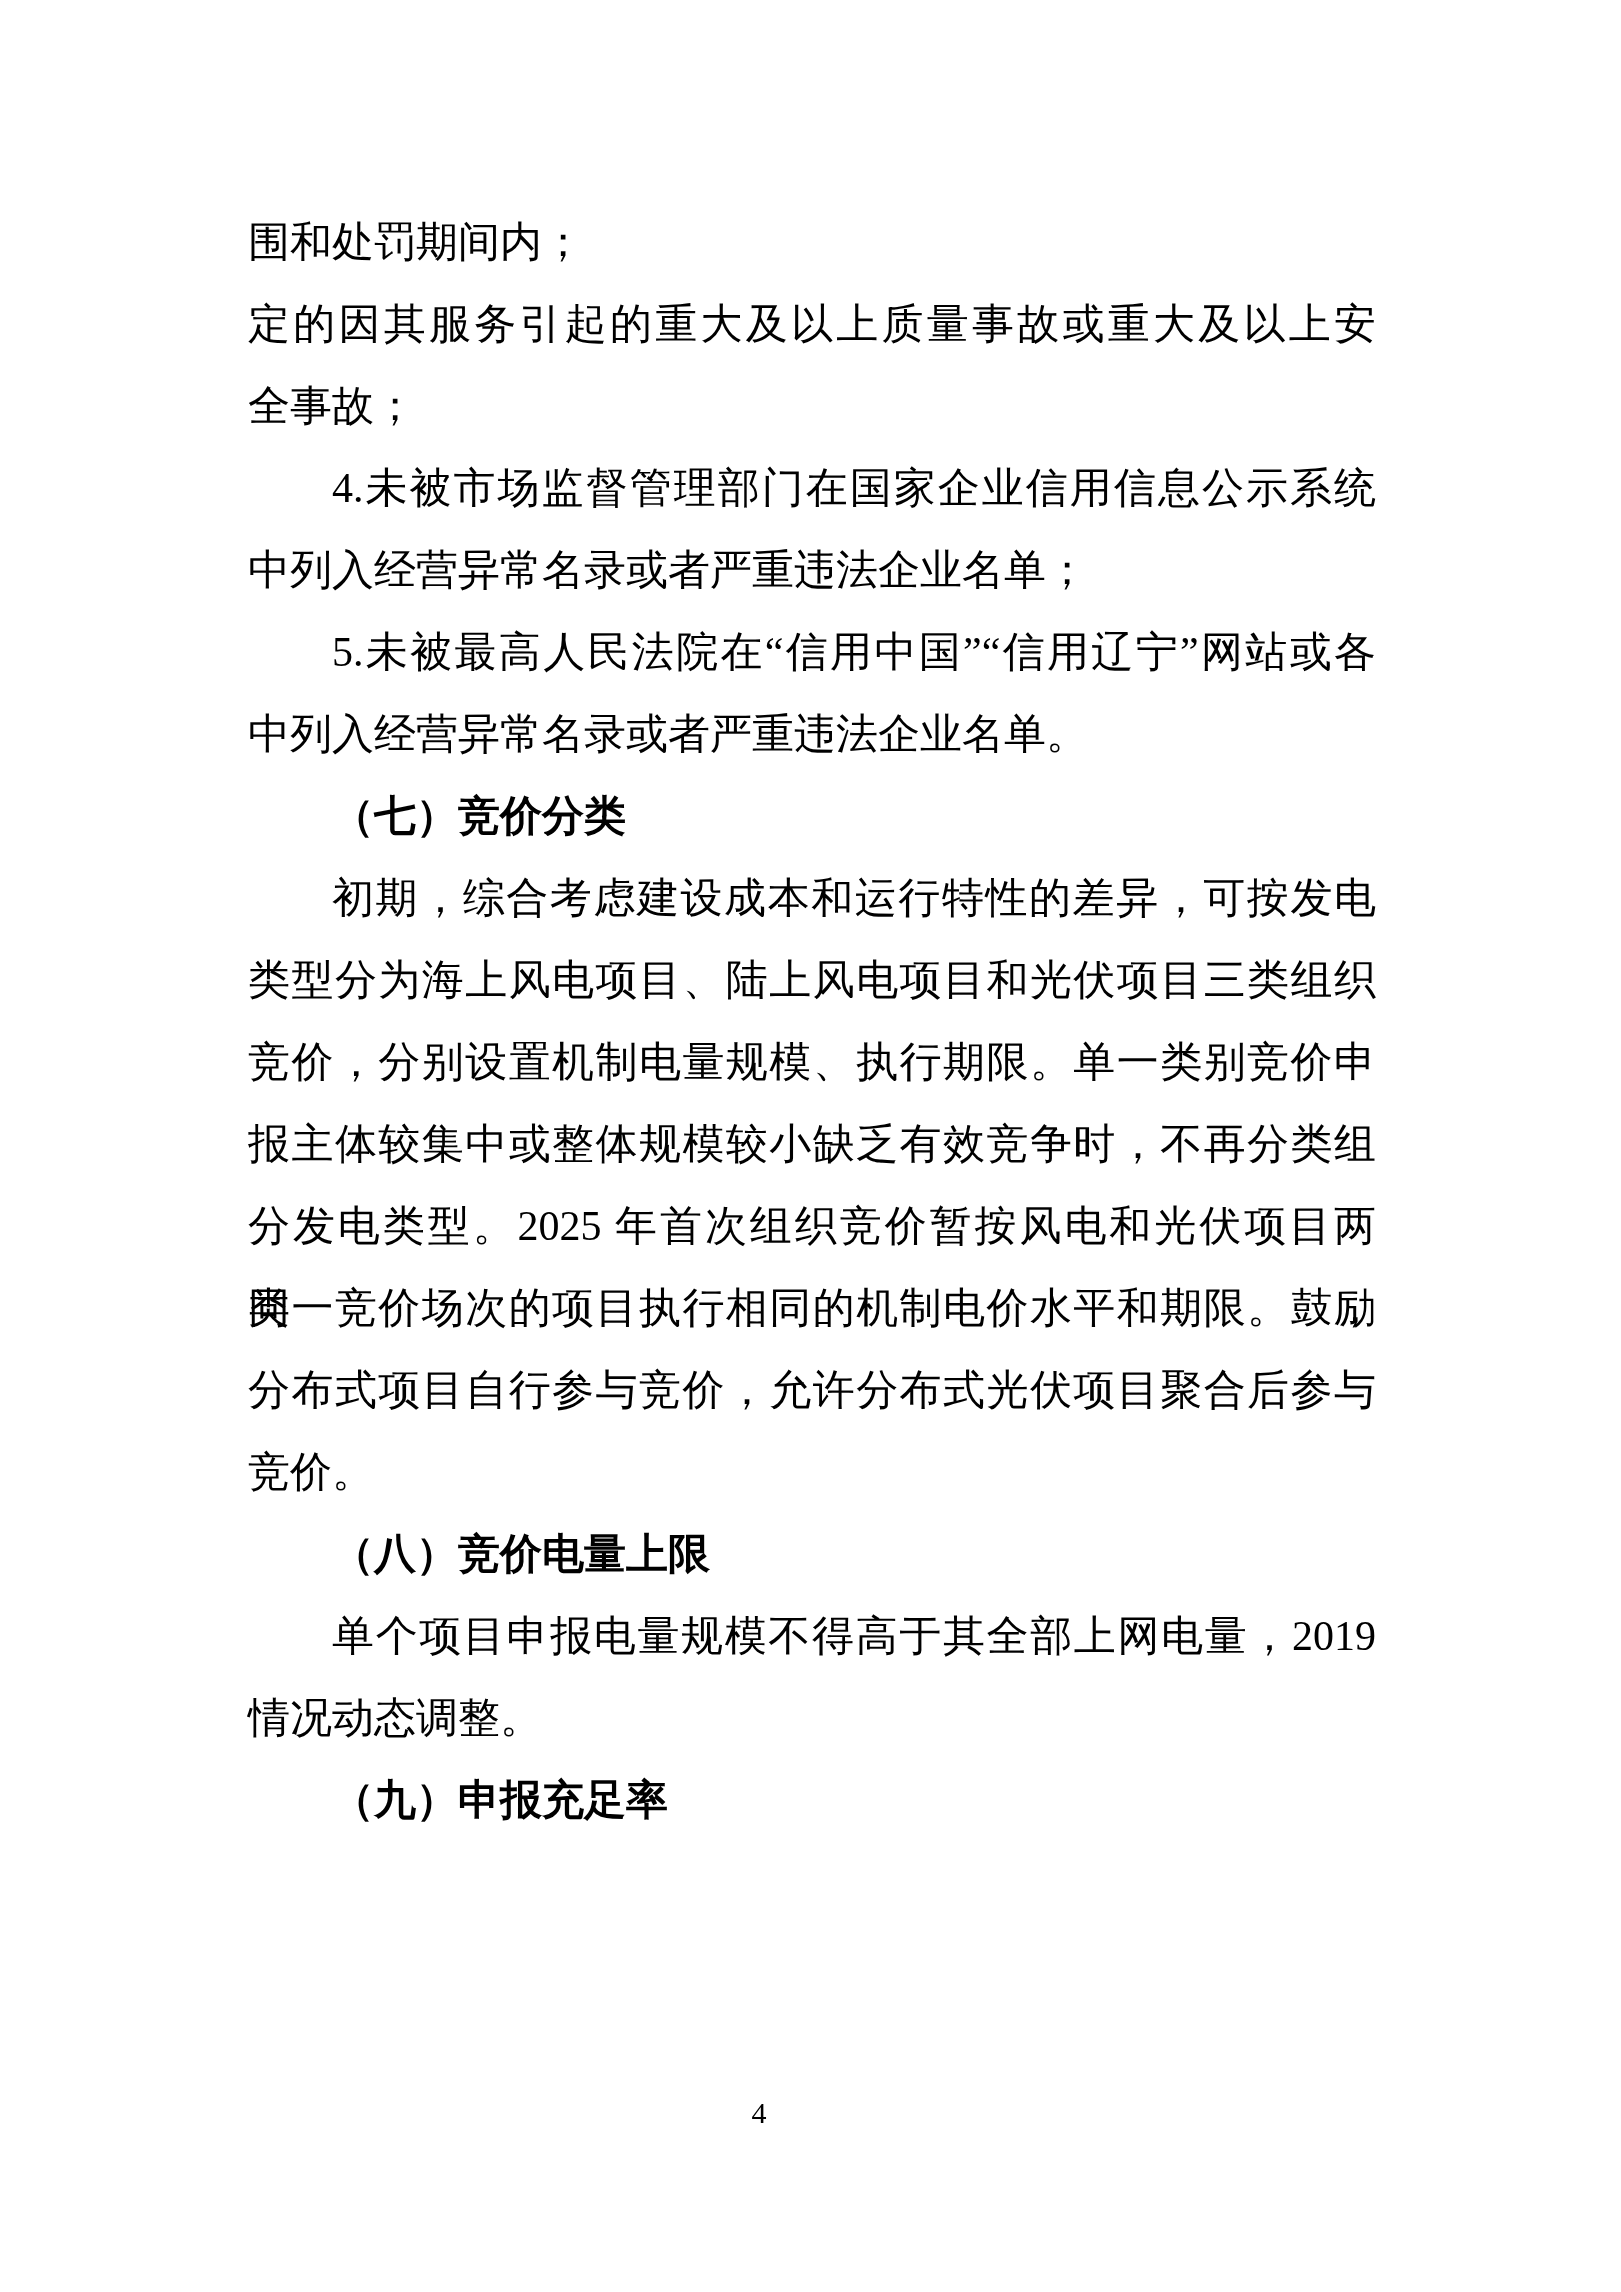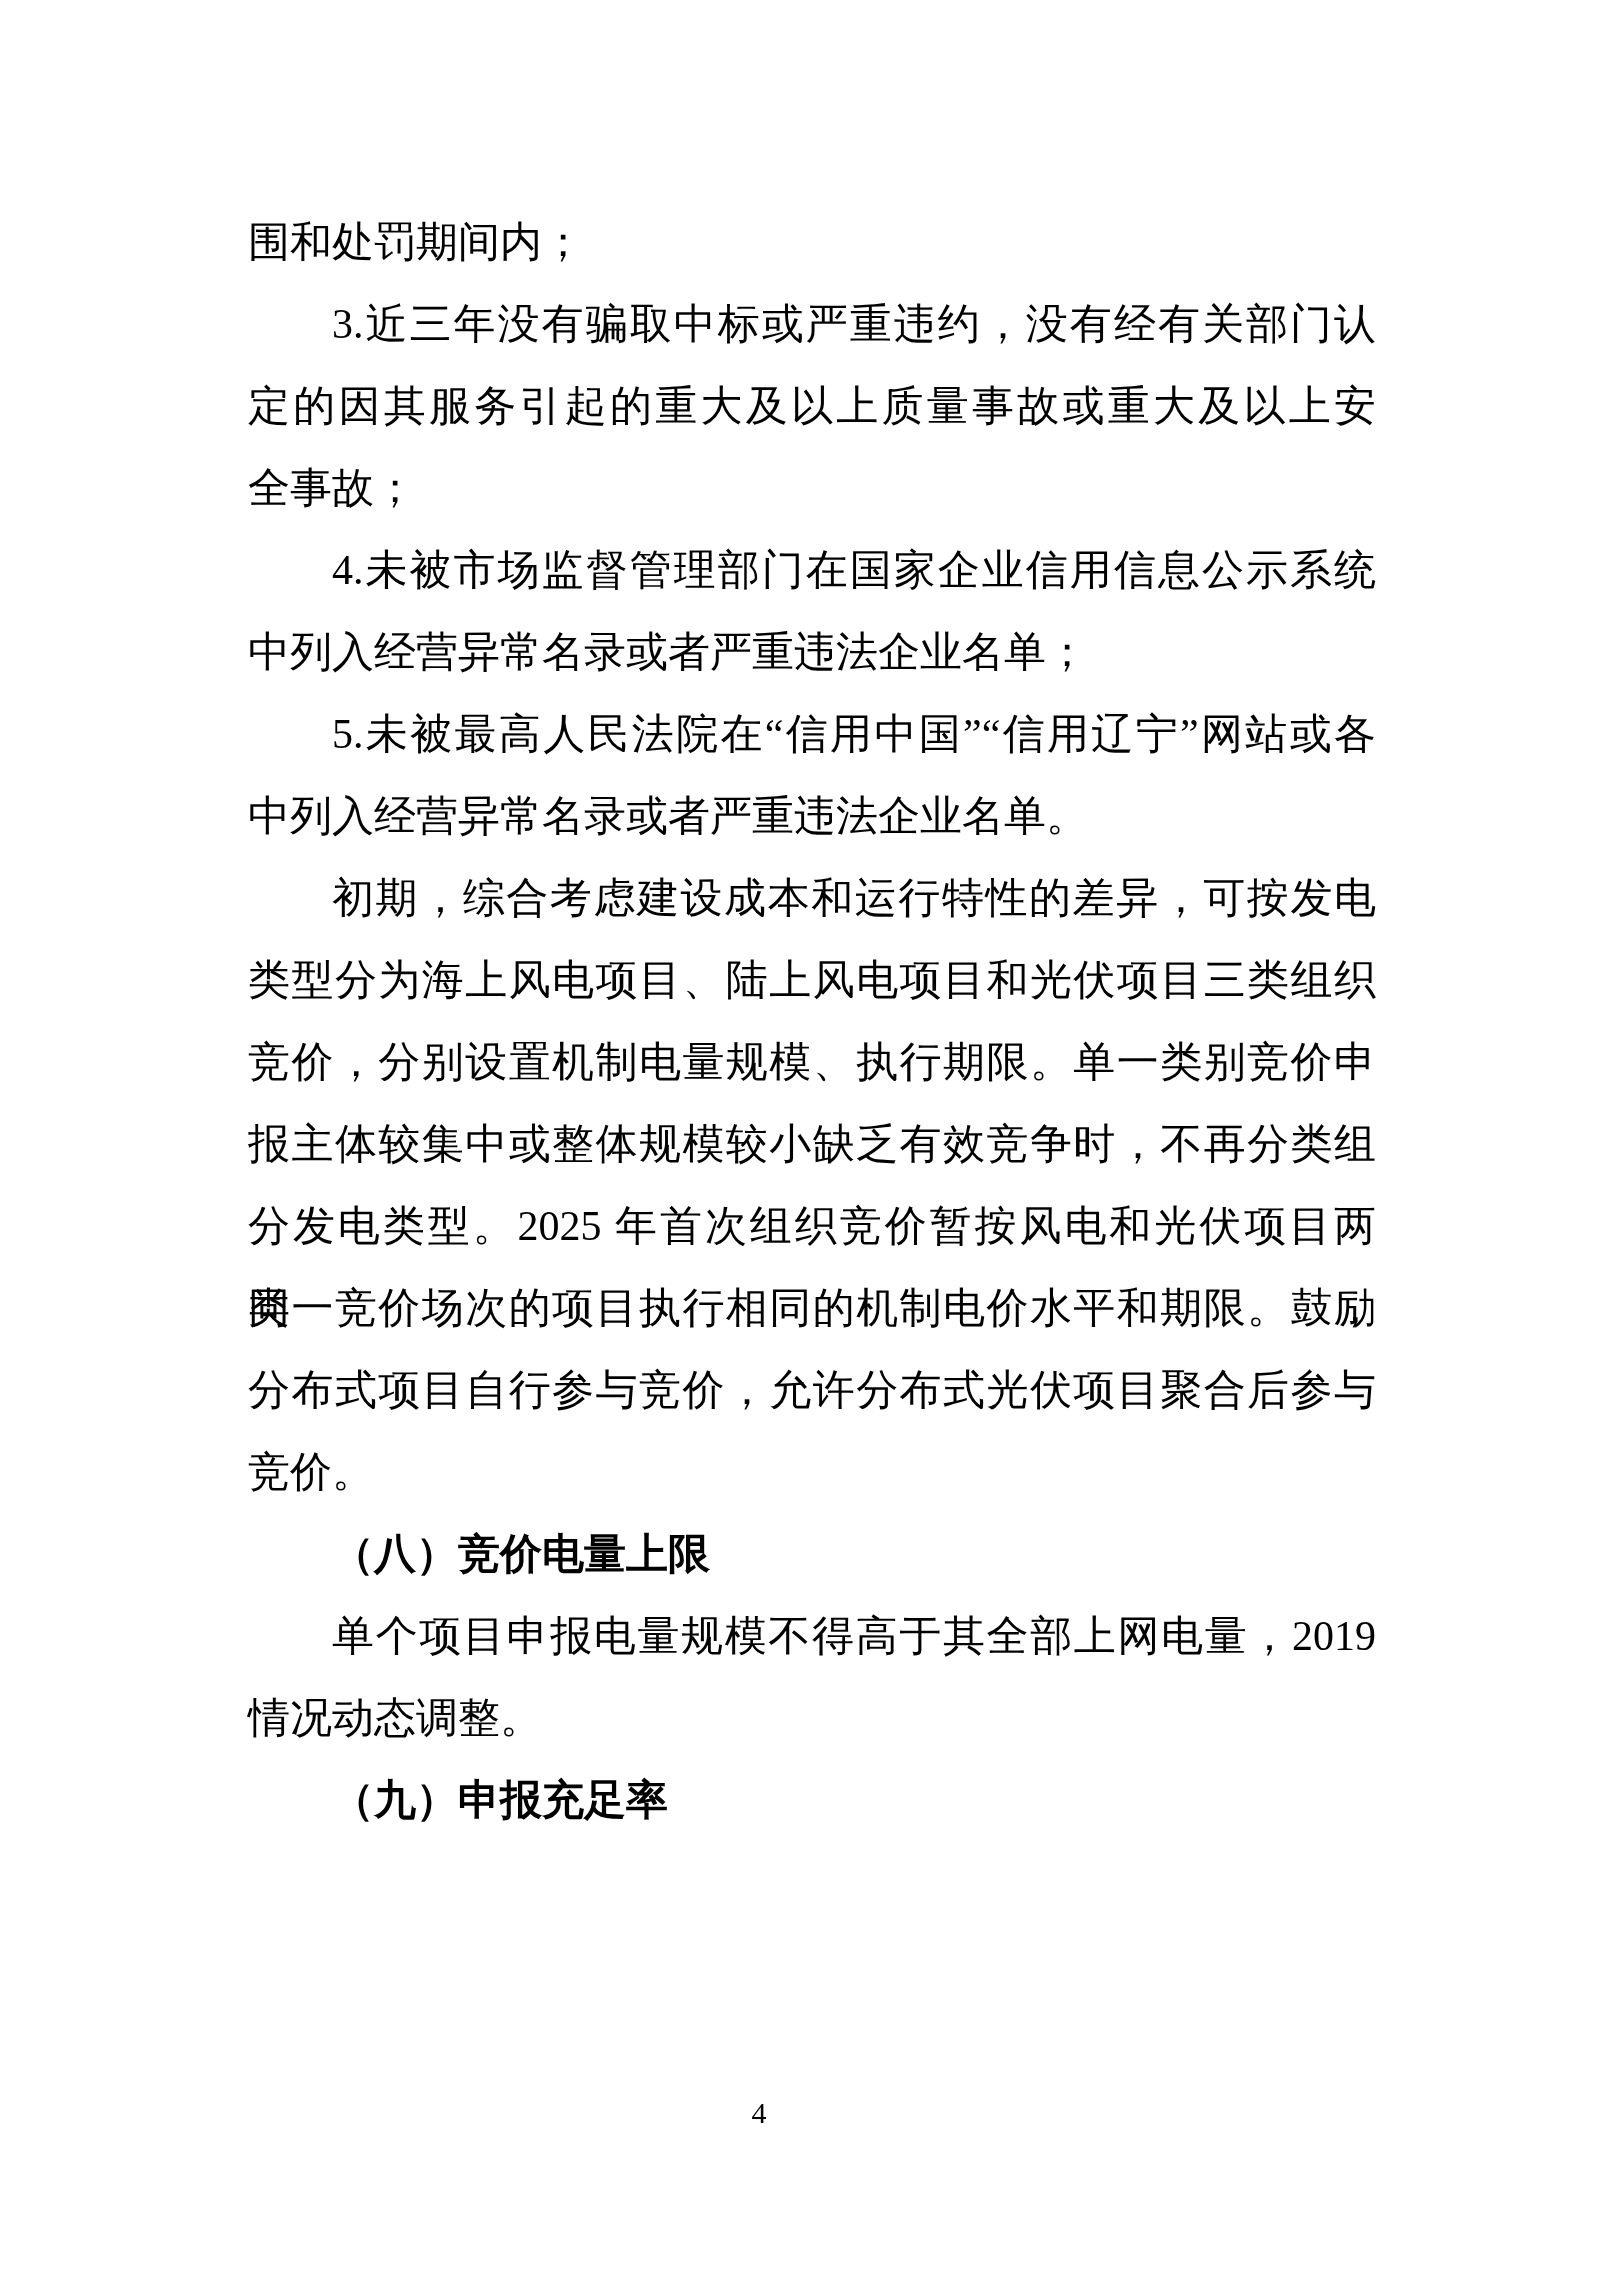--- a/index.html
+++ b/index.html
@@ -52,27 +52,27 @@
     line-height: 33px;
     color: #000000;
   }
 </style>
 </head>
 <body>
 
 <div class="page">
   <div class="text-block" id="lines-container">
       <div class="line">围和处罚期间内；</div>
-      <div class="line indent stretch">3.近三年没有骗取中标或严重违约，没有经有关部门认</div>
       <div class="line stretch">定的因其服务引起的重大及以上质量事故或重大及以上安</div>
       <div class="line">全事故；</div>
       <div class="line indent stretch">4.未被市场监督管理部门在国家企业信用信息公示系统</div>
       <div class="line">中列入经营异常名录或者严重违法企业名单；</div>
       <div class="line indent stretch">5.未被最高人民法院在“信用中国”“信用辽宁”网站或各</div>
       <div class="line">中列入经营异常名录或者严重违法企业名单。</div>
+      <div class="line indent heading">（七）竞价分类</div>
       <div class="line indent stretch">初期，综合考虑建设成本和运行特性的差异，可按发电</div>
       <div class="line stretch">类型分为海上风电项目、陆上风电项目和光伏项目三类组织</div>
       <div class="line stretch">竞价，分别设置机制电量规模、执行期限。单一类别竞价申</div>
       <div class="line stretch">报主体较集中或整体规模较小缺乏有效竞争时，不再分类组</div>
       <div class="line stretch">分发电类型。2025 年首次组织竞价暂按风电和光伏项目两类，</div>
       <div class="line stretch">同一竞价场次的项目执行相同的机制电价水平和期限。鼓励</div>
       <div class="line stretch">分布式项目自行参与竞价，允许分布式光伏项目聚合后参与</div>
       <div class="line">竞价。</div>
       <div class="line indent heading">（八）竞价电量上限</div>
       <div class="line indent stretch">单个项目申报电量规模不得高于其全部上网电量，2019</div>

